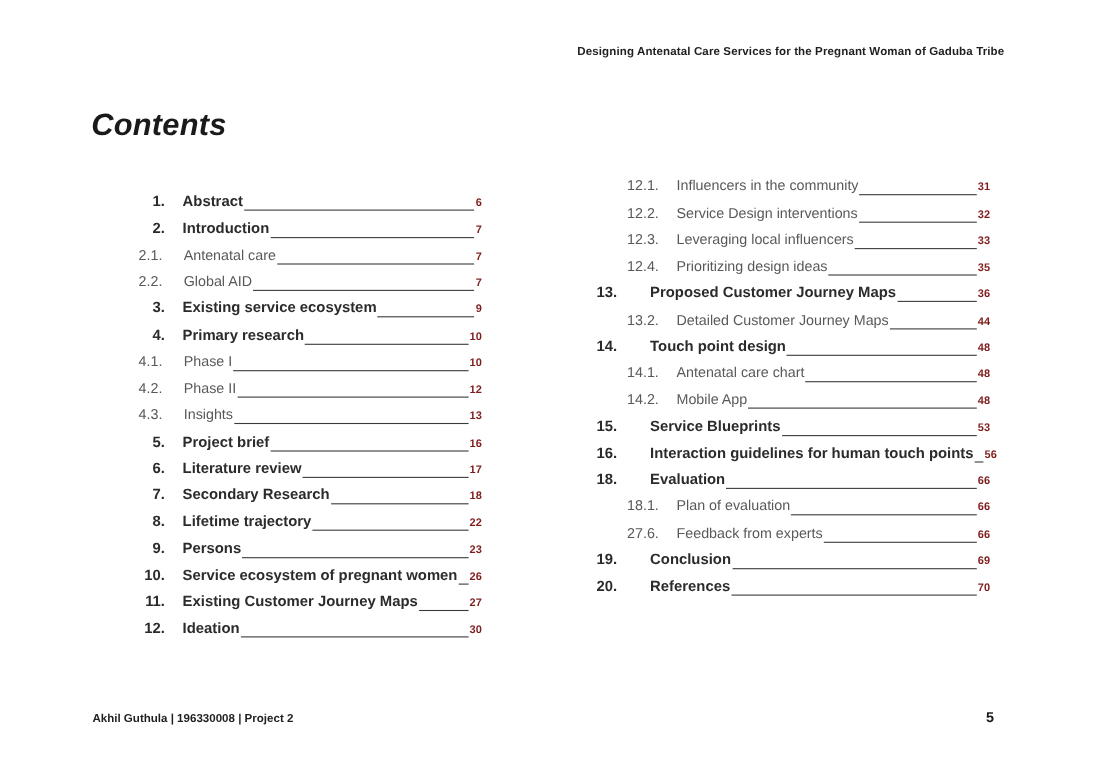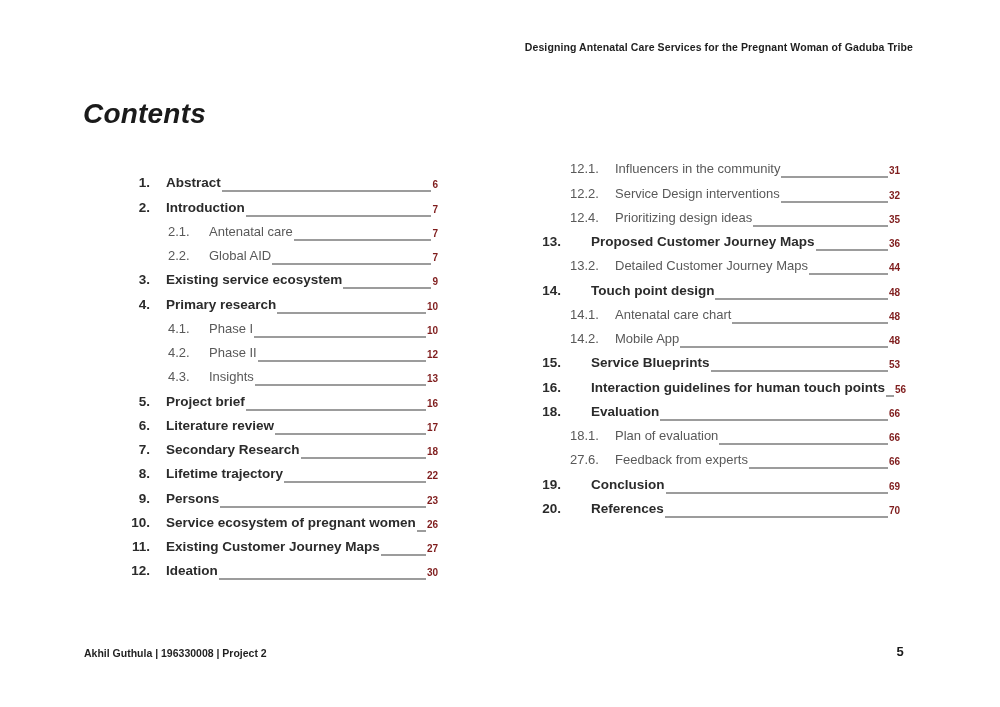--- a/index.html
+++ b/index.html
@@ -62,21 +62,21 @@
     font-weight: 600;
     color: #7f1d1d;
   }
   
   .toc-row.lvl1 { font-size: 13.5px; font-weight: 700; color: #2b2b2b; }
   .toc-row.lvl1 .num   { width: 24px; text-align: right; }
   .toc-row.lvl1 .label { margin-left: 16px; }
   .col-right .toc-row.lvl1 .label { margin-left: 30px; }
   
   .toc-row.lvl2 { font-size: 13px; font-weight: 400; color: #595959; }
-  .toc-row.lvl2 .num   { margin-left: 42px; width: 41px; text-align: left; }
+  .toc-row.lvl2 .num   { width: 41px; text-align: left; }
   .col-right .toc-row.lvl2 .num { margin-left: 33px; width: 45px; }
   .footer-author {
     position: absolute;
     left: 84px; top: 647px;
     font-size: 10.5px;
     font-weight: 700;
     color: #1f1f1f;
     white-space: nowrap;
   }
   .footer-page {
@@ -210,20 +210,26 @@
         <span class="leader"></span>
         <span class="pg">31</span>
       </div>
     <div class="toc-row lvl2">
         <span class="num">12.2.</span>
         <span class="label">Service Design interventions</span>
         <span class="leader"></span>
         <span class="pg">32</span>
       </div>
     <div class="toc-row lvl2">
+        <span class="num">12.3.</span>
+        <span class="label">Leveraging local influencers</span>
+        <span class="leader"></span>
+        <span class="pg">33</span>
+      </div>
+    <div class="toc-row lvl2">
         <span class="num">12.4.</span>
         <span class="label">Prioritizing design ideas</span>
         <span class="leader"></span>
         <span class="pg">35</span>
       </div>
     <div class="toc-row lvl1">
         <span class="num">13.</span>
         <span class="label">Proposed Customer Journey Maps</span>
         <span class="leader"></span>
         <span class="pg">36</span>

